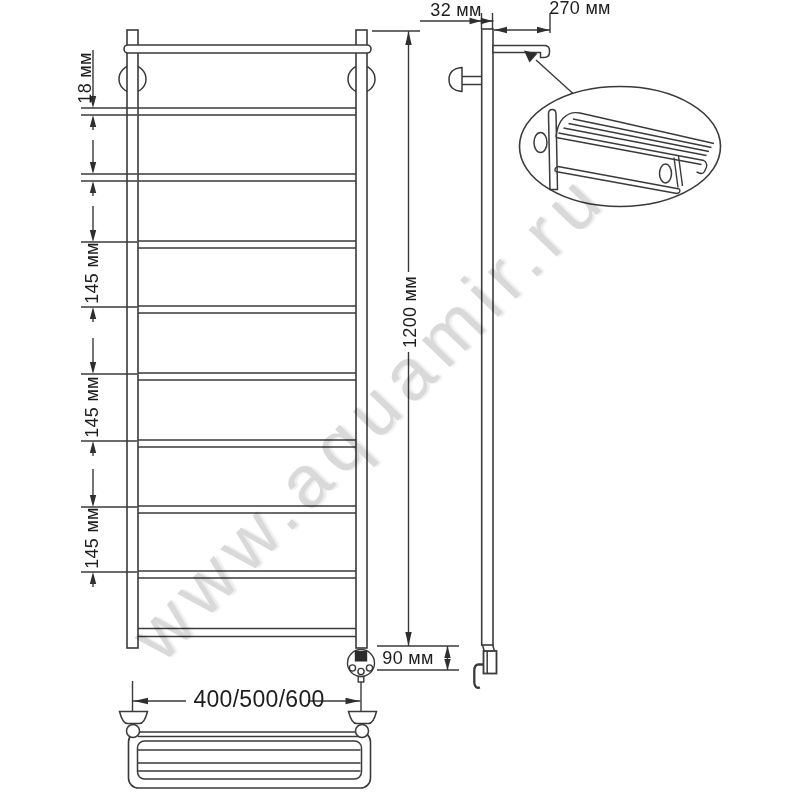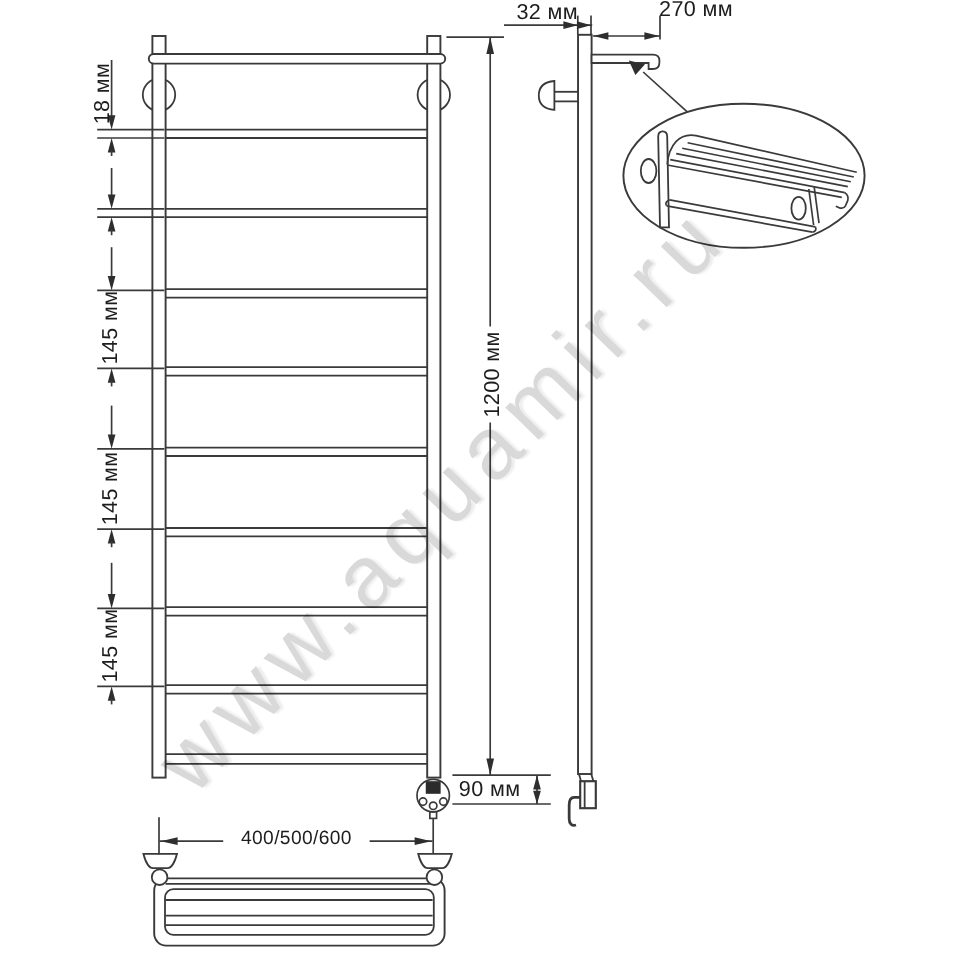--- a/index.html
+++ b/index.html
@@ -6,21 +6,21 @@
   #canvas{
     position:relative;width:800px;height:800px;background:#ffffff;overflow:hidden;
     font-family:"Liberation Sans","DejaVu Sans",sans-serif;
   }
   #drawing{position:absolute;left:0;top:0;}
   .label{
     position:absolute;transform:translate(-50%,-50%);
     color:#1d1d1d;white-space:nowrap;font-size:18px;letter-spacing:0.3px;
   }
   .label.rot{transform:translate(-50%,-50%) rotate(-90deg);}
-  .label.big{font-size:16px;}
+  .label.big{font-size:23px;margin-left:12px;}
   #watermark{
     position:absolute;left:368px;top:415px;
     transform:translate(-50%,-50%) rotate(-46deg);
     font-size:73px;letter-spacing:9px;color:#d9d9d9;
     mix-blend-mode:multiply;white-space:nowrap;
     text-shadow:2px 2px 2px #ececec;
     font-family:"Liberation Sans","DejaVu Sans",sans-serif;
   }
   svg *{vector-effect:none;}
 </style>

